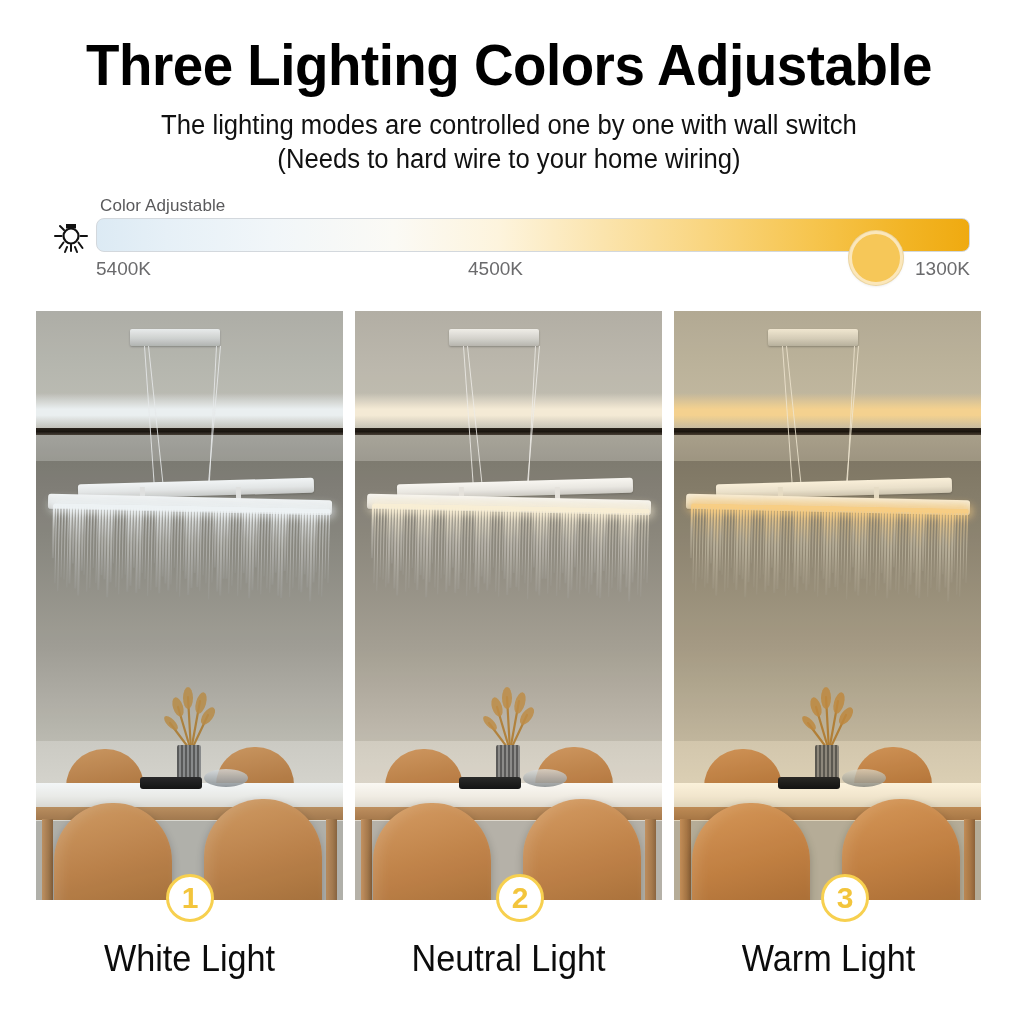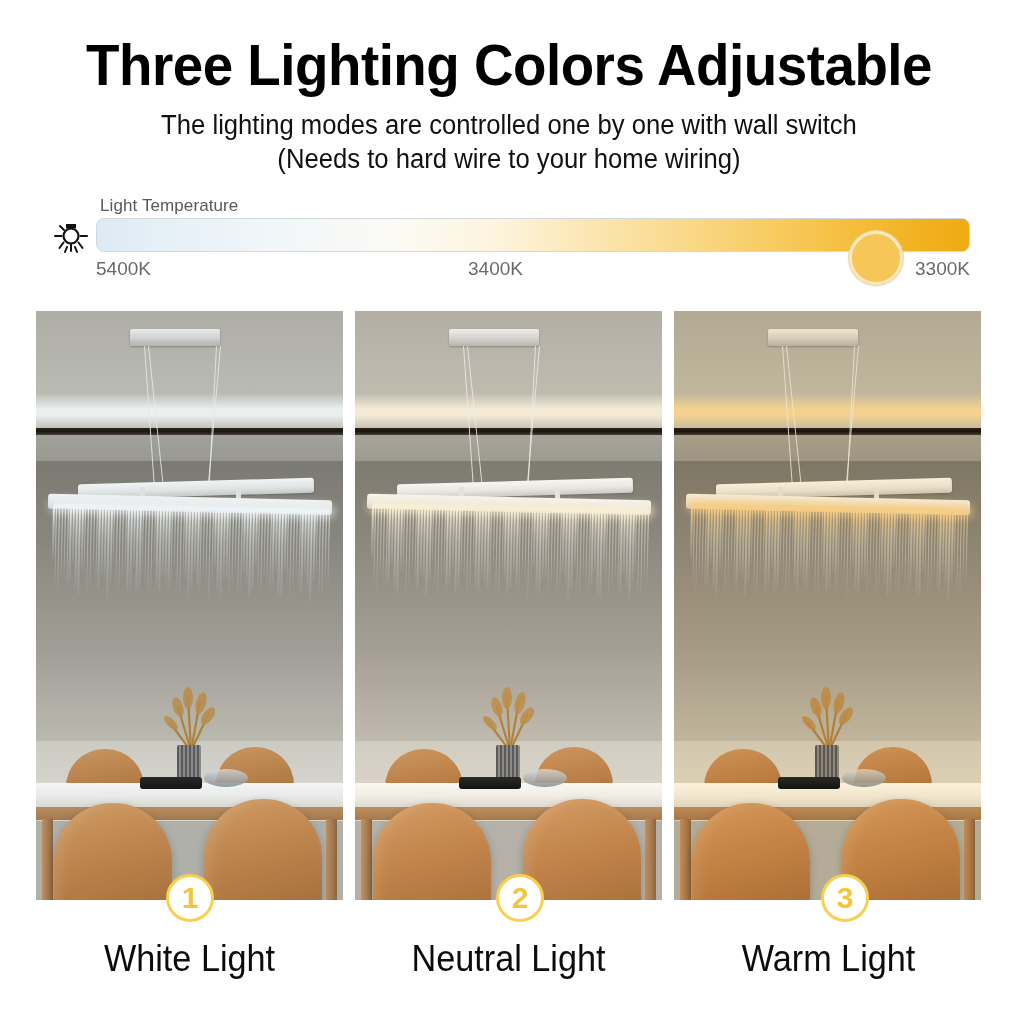--- a/index.html
+++ b/index.html
@@ -316,21 +316,21 @@
 <body>
 
 <div class="page">
 
   <div class="headline">Three Lighting Colors Adjustable</div>
   <div class="subline1">The lighting modes are controlled one by one with wall switch</div>
   <div class="subline2">(Needs to hard wire to your home wiring)</div>
 
   <div class="slider-wrap">
 
-    <div class="slider-caption">Light Temperature</div>
+    <div class="slider-caption">Color Adjustable</div>
 
     <div class="bulb-icon">
       <svg viewBox="0 0 42 42" width="42" height="42">
         <rect x="16" y="8" width="10" height="4.5" fill="#111"></rect>
         <circle cx="21" cy="20" r="7.5" fill="none" stroke="#111" stroke-width="2.2"></circle>
         <g stroke="#111" stroke-width="2" stroke-linecap="round">
           <line x1="21" y1="28.5" x2="21" y2="35"></line>
           <line x1="13.5" y1="26.5" x2="9.5" y2="32"></line>
           <line x1="28.5" y1="26.5" x2="32.5" y2="32"></line>
           <line x1="11.5" y1="20" x2="5" y2="20"></line>
@@ -340,22 +340,22 @@
           <line x1="25" y1="31" x2="27" y2="36"></line>
         </g>
       </svg>
     </div>
 
     <div class="track">
       <div class="thumb"></div>
     </div>
 
     <div class="tick tick-left">5400K</div>
-    <div class="tick tick-mid">3400K</div>
-    <div class="tick tick-right">3300K</div>
+    <div class="tick tick-mid">4500K</div>
+    <div class="tick tick-right">1300K</div>
   </div>
 
   <div class="panels">
 
     <div class="panel">
       <div class="ceiling"></div>
       <div class="cove">
           <div class="cove-glow" style="background: linear-gradient(rgba(255, 255, 255, 0) 0%, rgb(244, 246, 245) 45%, rgb(244, 246, 245) 62%, rgba(255, 255, 255, 0) 100%);"></div>
         </div>
       <div class="band"></div>

